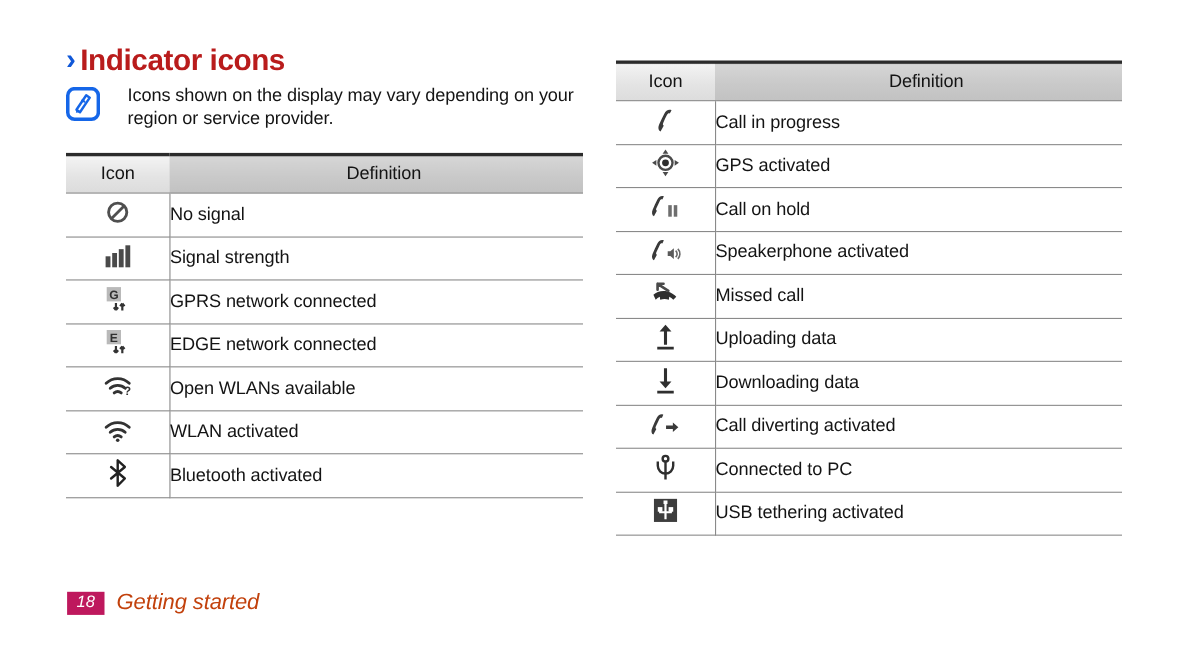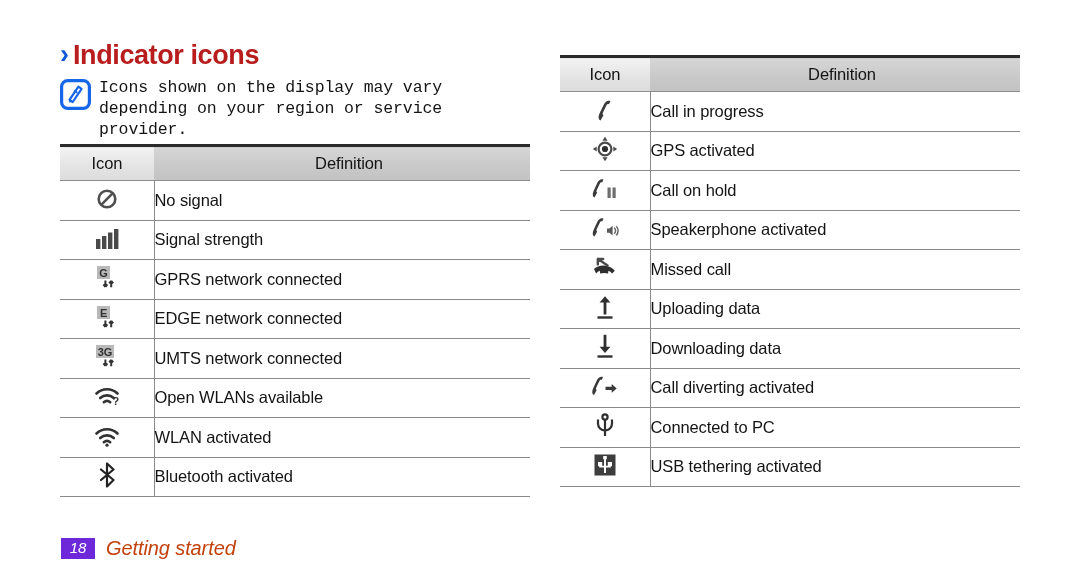--- a/index.html
+++ b/index.html
@@ -42,23 +42,22 @@
     font-size: 27px;
     font-weight: bold;
     letter-spacing: -0.4px;
     color: #b91c1c;
   }
 
   
   #note-block {
     display: flex;
     align-items: flex-start;
-    gap: 8px;
-    margin: 5px 0 4px 0;
-    font-family: Liberation Mono, monospace;
+    gap: 25px;
+    margin: 5px 0 20px 0;
   }
   #note-icon {
     flex: 0 0 auto;
     width: 31px;
     height: 31px;
     margin-top: 2px;
   }
   #note-text {
     font-size: 16.5px;
     line-height: 21px;
@@ -131,21 +130,21 @@
   
   #footer {
     position: absolute;
     left: 61px;
     top: 537px;
     display: flex;
     align-items: center;
     gap: 11px;
   }
   #page-number {
-    background: #6d28d9;
+    background: #be185d;
     color: #ffffff;
     font-size: 15px;
     font-style: italic;
     padding: 2px 8px 3px 8px;
     line-height: 16px;
     min-width: 18px;
     text-align: center;
   }
   #footer-label {
     font-size: 20px;
@@ -231,33 +230,20 @@
               <rect x="3" y="2" width="13" height="13" fill="#b9b9b9"></rect>
               <text x="9.5" y="12.6" font-family="Liberation Sans, sans-serif" font-size="11" font-weight="bold" fill="#303030" text-anchor="middle">E</text>
               <path d="M11.4 16.5 v5.6 M11.4 22.8 l-2 -2.4 M11.4 22.8 l2 -2.4" stroke="#333" stroke-width="2" fill="none"></path>
               <path d="M17.2 23.2 v-5.6 M17.2 16.9 l-2 2.4 M17.2 16.9 l2 2.4" stroke="#333" stroke-width="2" fill="none"></path>
             </svg>
           </span>
         </td>
         <td class="td-def">EDGE network connected</td>
       </tr>
 
-      <tr>
-        <td class="td-icon">
-          <span class="ico-wrap">
-            <svg width="28" height="26" viewBox="0 0 28 26">
-              <rect x="3" y="2" width="18" height="13" fill="#b9b9b9"></rect>
-              <text x="12" y="12.6" font-family="Liberation Sans, sans-serif" font-size="11" font-weight="bold" fill="#303030" text-anchor="middle">3G</text>
-              <path d="M12.4 16.5 v5.6 M12.4 22.8 l-2 -2.4 M12.4 22.8 l2 -2.4" stroke="#333" stroke-width="2" fill="none"></path>
-              <path d="M18.2 23.2 v-5.6 M18.2 16.9 l-2 2.4 M18.2 16.9 l2 2.4" stroke="#333" stroke-width="2" fill="none"></path>
-            </svg>
-          </span>
-        </td>
-        <td class="td-def">UMTS network connected</td>
-      </tr>
 
       <tr>
         <td class="td-icon">
           <span class="ico-wrap">
             <svg width="28" height="24" viewBox="0 0 28 24">
               <path d="M3.5 9.5 A15 15 0 0 1 24.5 9.5" fill="none" stroke="#333" stroke-width="2.6" stroke-linecap="round"></path>
               <path d="M7.2 14 A10 10 0 0 1 20.8 14" fill="none" stroke="#333" stroke-width="2.6" stroke-linecap="round"></path>
               <path d="M10.8 18.2 A5 5 0 0 1 17.2 18.2" fill="none" stroke="#333" stroke-width="2.6" stroke-linecap="round"></path>
               <text x="19.5" y="20.5" font-family="Liberation Sans, sans-serif" font-size="11" font-weight="bold" fill="#333">?</text>
             </svg>

